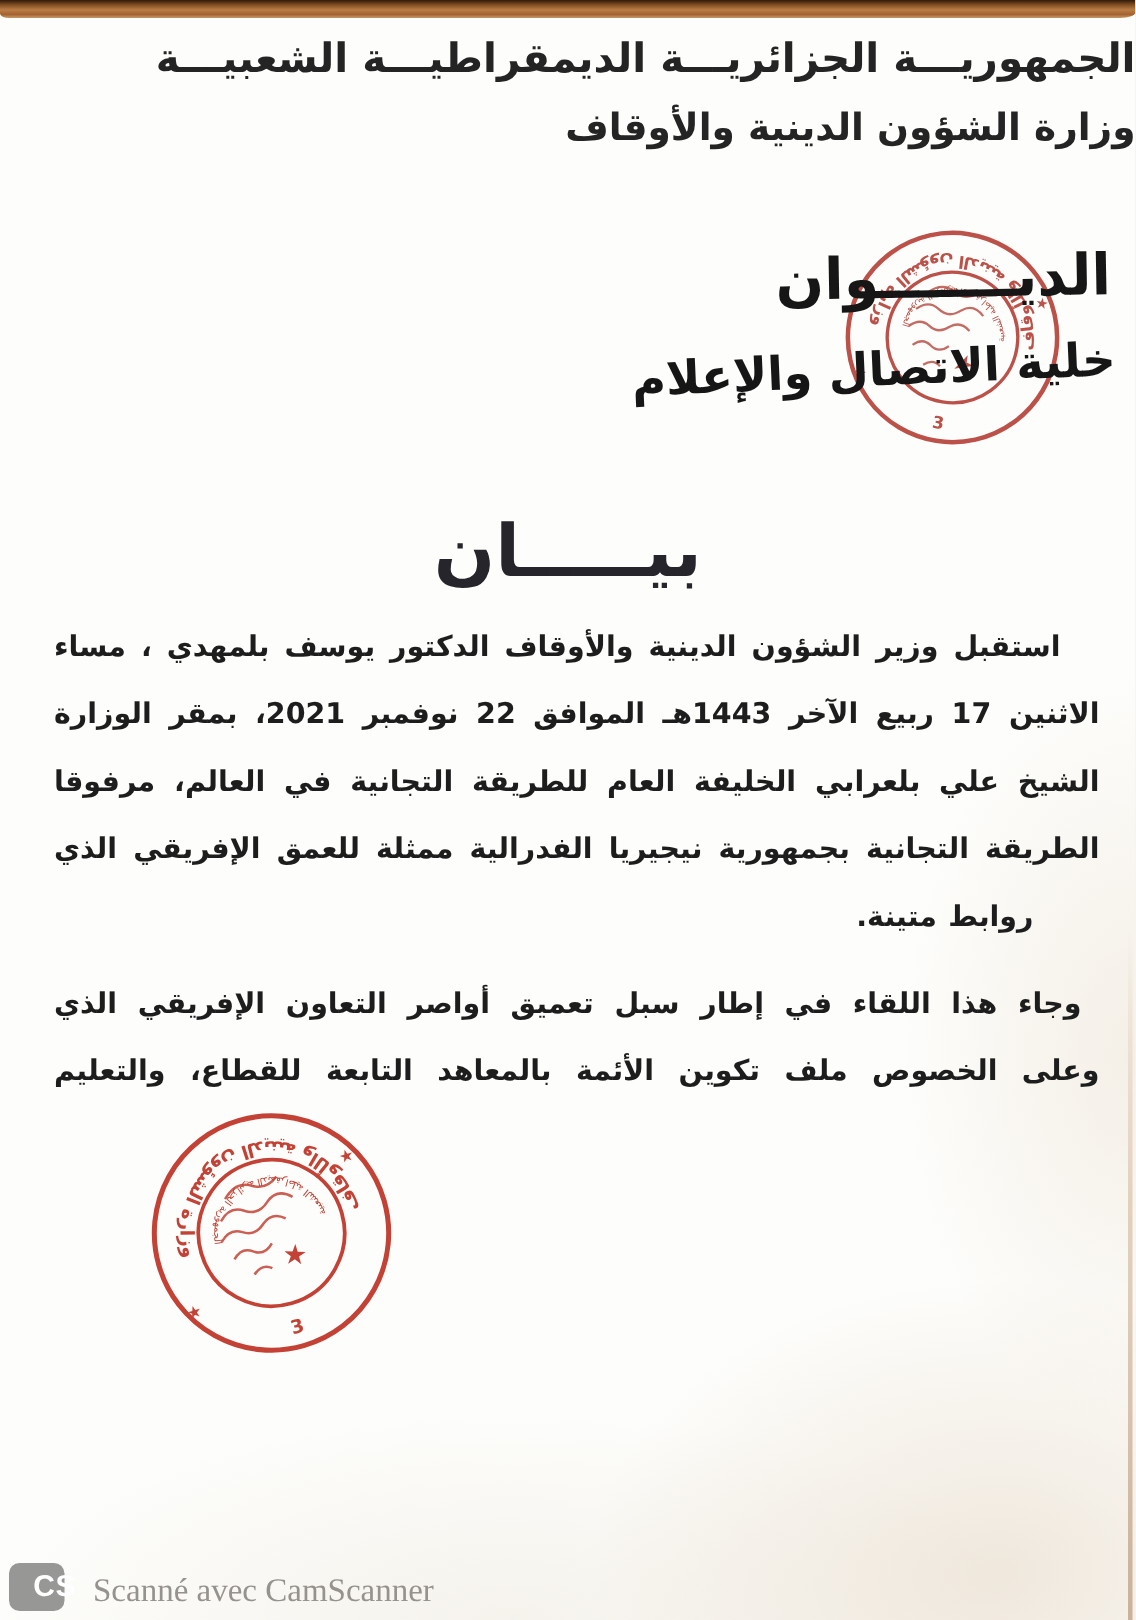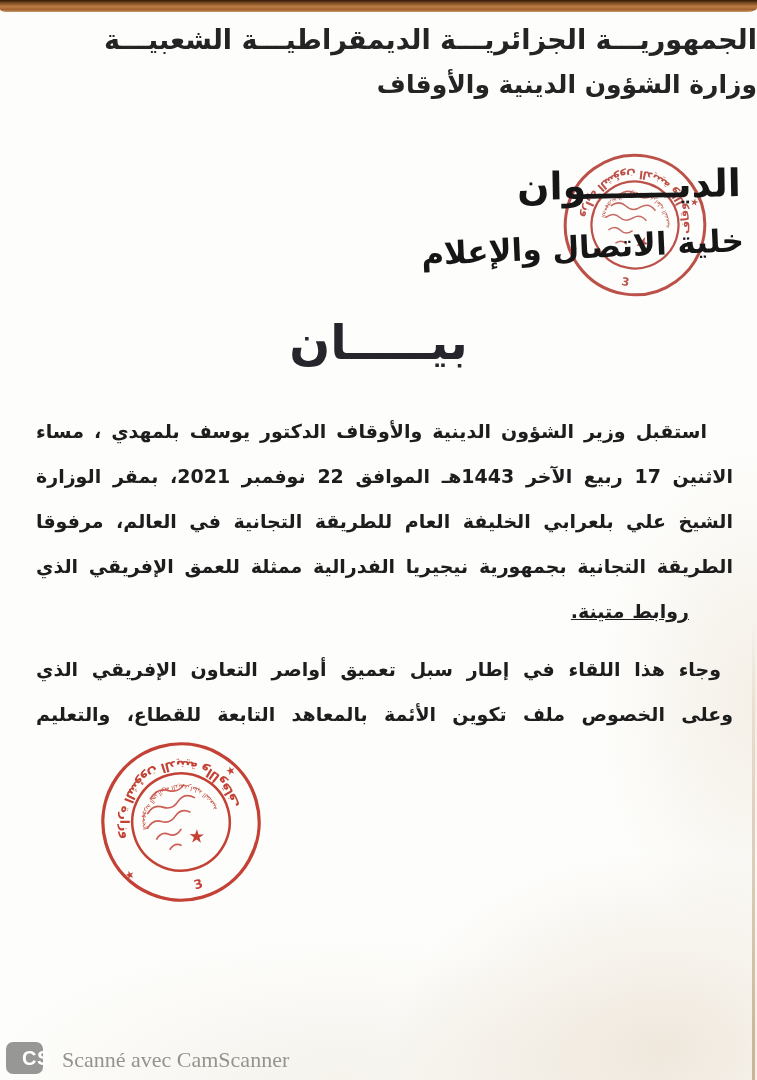--- a/index.html
+++ b/index.html
@@ -33,35 +33,35 @@
   .stamp-wrap { position:absolute; pointer-events:none; }
   .stamp-top    { left:560px; top:150px; width:150px; height:150px; transform:rotate(9deg);  color:#b23a31; opacity:0.88; }
   .stamp-bottom { left:88px;  top:738px; width:186px; height:168px; transform:rotate(-16deg); color:#c0392b; opacity:0.95; }
   .stamp-wrap svg { width:100%; height:100%; }
 
   .annot { position:absolute; color:#161616; font-weight:bold; direction:rtl; white-space:nowrap; }
   .annot-1 { right:16px; top:163px; font-size:38px; transform:rotate(-1deg); }
   .annot-2 { right:13px; top:229px; font-size:31px; transform:rotate(-2.5deg); }
 
   .doc-title {
-    position:absolute; top:314px; left:0; width:100%;
+    position:absolute; top:340px; left:0; width:100%;
     text-align:center; font-size:48px; font-weight:bold; color:#25252b; direction:rtl;
   }
 
   .body-text {
     position:absolute; top:409px; right:24px; left:36px;
     direction:rtl; color:#1d1d1d; font-size:19px; font-weight:bold;
   }
   .bodyline {
     height:45px; line-height:45px; overflow:hidden;
     text-align:justify; text-align-last:justify; word-spacing:1px;
   }
   .indent-lg { padding-right:26px; }
   .indent-sm { padding-right:12px; }
-  .line-end  { text-align-last:right;text-decoration:underline; }
+  .line-end  { text-align-last:right; }
   .pad-end   { padding-right:44px; }
   .para2 { margin-top:13px; }
 
   .wm-badge {
     position:absolute; left:6px; top:1042px; width:37px; height:32px;
     background:rgba(128,128,128,0.82); border-radius:7px;
     color:#fff; font-family:"Liberation Sans", sans-serif; font-weight:bold; font-size:20px;
     display:flex; align-items:center; justify-content:center; letter-spacing:0.5px;padding-left:24px;
   }
   .wm-text {

